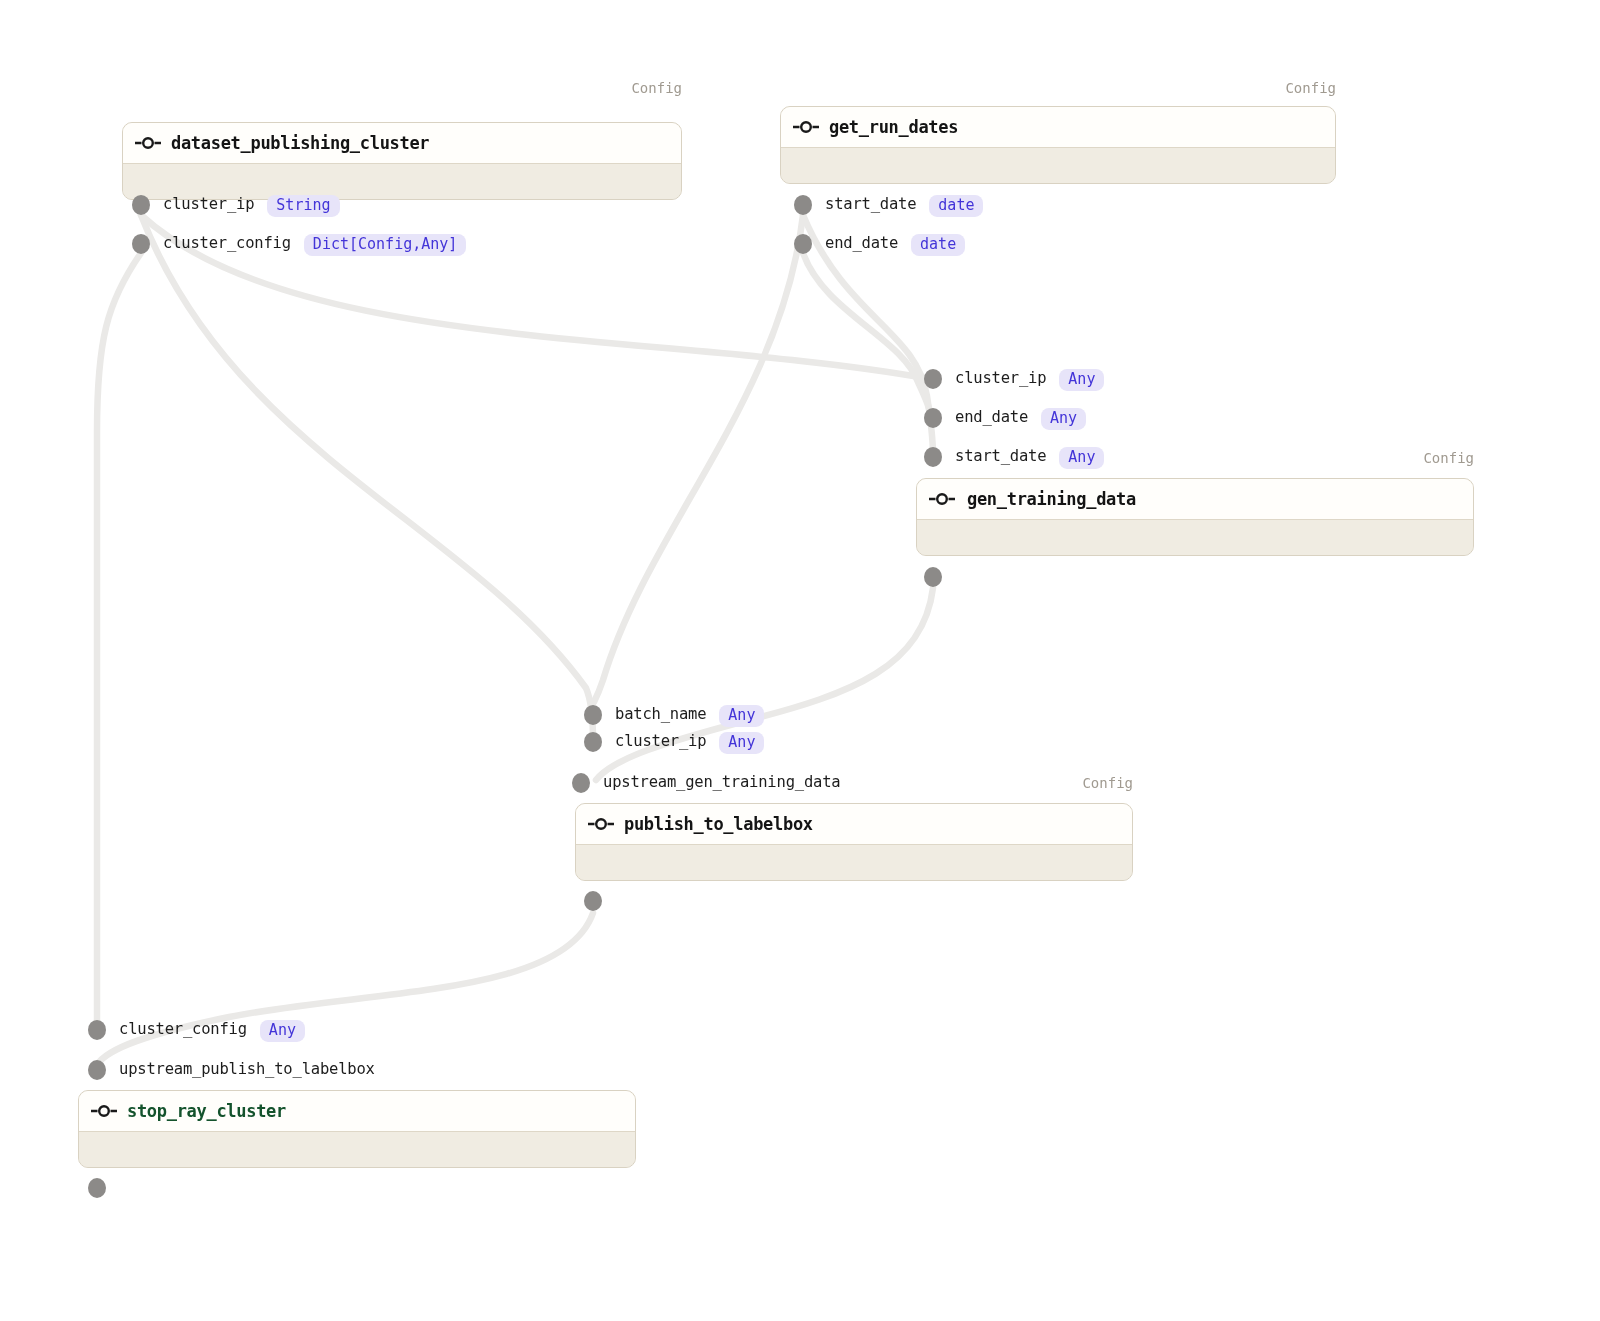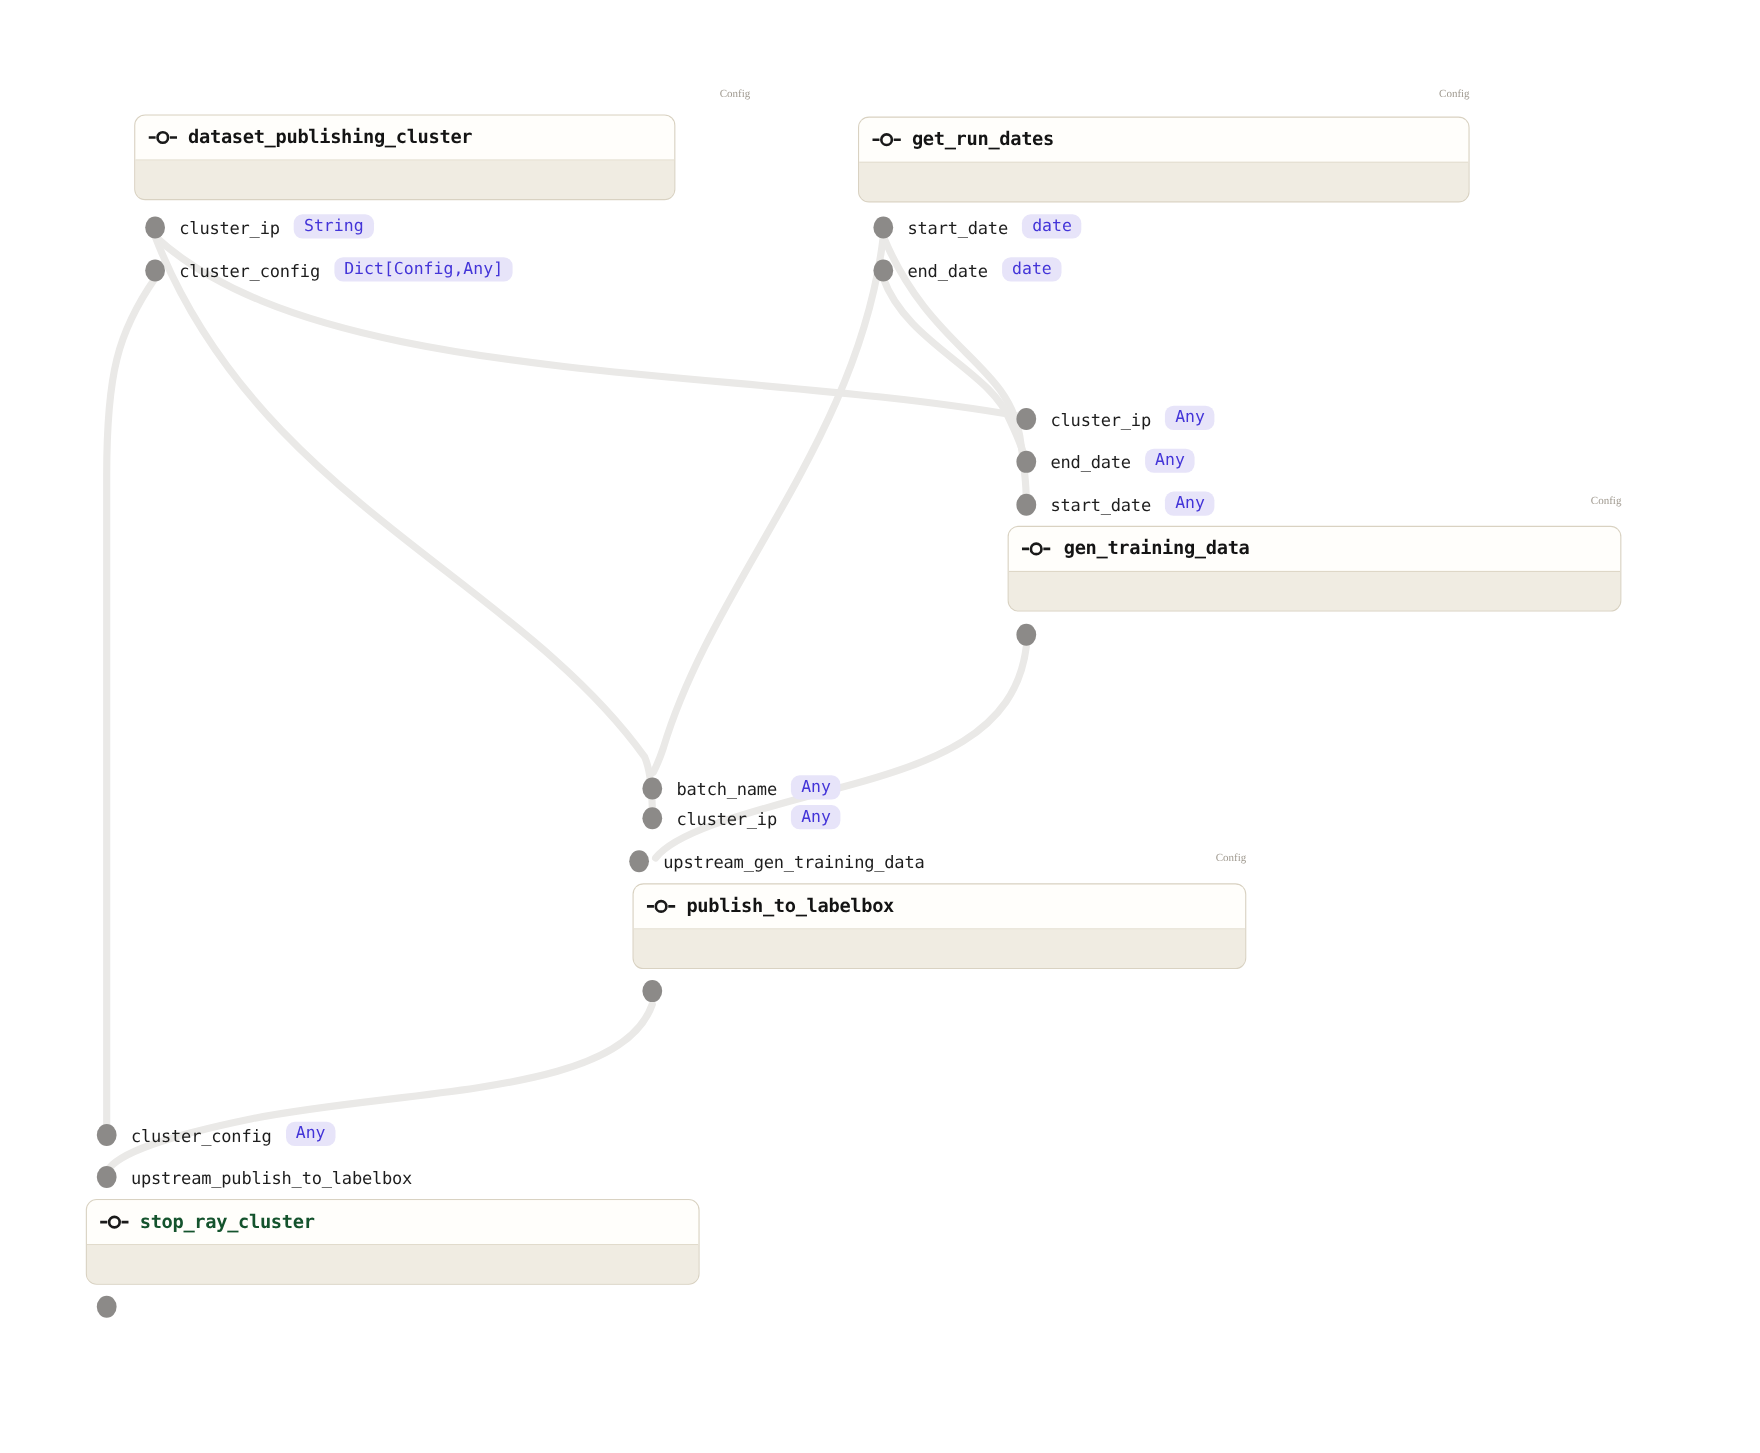--- a/index.html
+++ b/index.html
@@ -52,29 +52,28 @@
     white-space: nowrap;
   }
   .node-body {
     width: 100%;
     height: calc(100% - 41px);
     background: #f0ece2;
   }
   .config-label {
     position: absolute;
     transform: translateX(-100%);
-    font-size: 10px;
+    font-size: 14px;
     color: #a09a90;
     white-space: nowrap;
-    font-family: Liberation Serif, serif;
   }
   .port-row {
     position: absolute;
     display: flex;
-    align-items: flex-end;
+    align-items: flex-start;
     gap: 13px;
     transform: translateY(-50%);
     white-space: nowrap;
   }
   .port-dot {
     width: 18px;
     height: 20px;
     border-radius: 50%;
     background: #8c8a88;
     flex: none;
@@ -101,21 +100,21 @@
       <path d="M 141 215 C 290 352, 665 332, 925 378" fill="none" stroke="#eae9e7" stroke-width="6.5" stroke-linecap="round"></path>
       <path d="M 141 215 C 233 452, 468 524, 586 688 C 592 702, 593 722, 593 740" fill="none" stroke="#eae9e7" stroke-width="6.5" stroke-linecap="round"></path>
       <path d="M 141 253 C 107 302, 97 340, 97 432 L 97 1023" fill="none" stroke="#eae9e7" stroke-width="6.5" stroke-linecap="round"></path>
       <path d="M 803 215 C 846 318, 916 330, 927 396 C 931 422, 933 440, 933 455" fill="none" stroke="#eae9e7" stroke-width="6.5" stroke-linecap="round"></path>
       <path d="M 803 253 C 824 312, 901 337, 918 382 C 926 399, 930 408, 931 416" fill="none" stroke="#eae9e7" stroke-width="6.5" stroke-linecap="round"></path>
       <path d="M 803 215 C 781 400, 649 527, 603 680 C 599 692, 596 698, 594 702" fill="none" stroke="#eae9e7" stroke-width="6.5" stroke-linecap="round"></path>
       <path d="M 933 588 C 923 667, 851 694, 749 720 C 666 742, 613 758, 596 780" fill="none" stroke="#eae9e7" stroke-width="6.5" stroke-linecap="round"></path>
       <path d="M 593 913 C 564 996, 372 989, 229 1017 C 151 1033, 107 1048, 97 1065" fill="none" stroke="#eae9e7" stroke-width="6.5" stroke-linecap="round"></path>
     </svg>
     <div class="config-label" style="left: 682px; top: 80px; color: rgb(160, 154, 144);">Config</div>
-    <div class="node" style="left: 122px; top: 104px; width: 492px; height: 78px; border-color: rgb(217, 210, 194); background: rgb(240, 236, 226);">
+    <div class="node" style="left: 122px; top: 122px; width: 560px; height: 78px; border-color: rgb(217, 210, 194); background: rgb(240, 236, 226);">
       <div class="node-header" style="background: rgb(255, 254, 251);">
         <span class="op-icon">
           <svg width="26" height="14" viewBox="0 0 26 14">
             <line x1="0" y1="7" x2="6.5" y2="7" stroke="#1a1a1a" stroke-width="2.4"></line>
             <circle cx="13" cy="7" r="4.8" fill="none" stroke="#1a1a1a" stroke-width="2.4"></circle>
             <line x1="19.5" y1="7" x2="26" y2="7" stroke="#1a1a1a" stroke-width="2.4"></line>
           </svg>
         </span>
         <span class="node-title" style="color: rgb(20, 20, 20);">dataset_publishing_cluster</span>
       </div>

